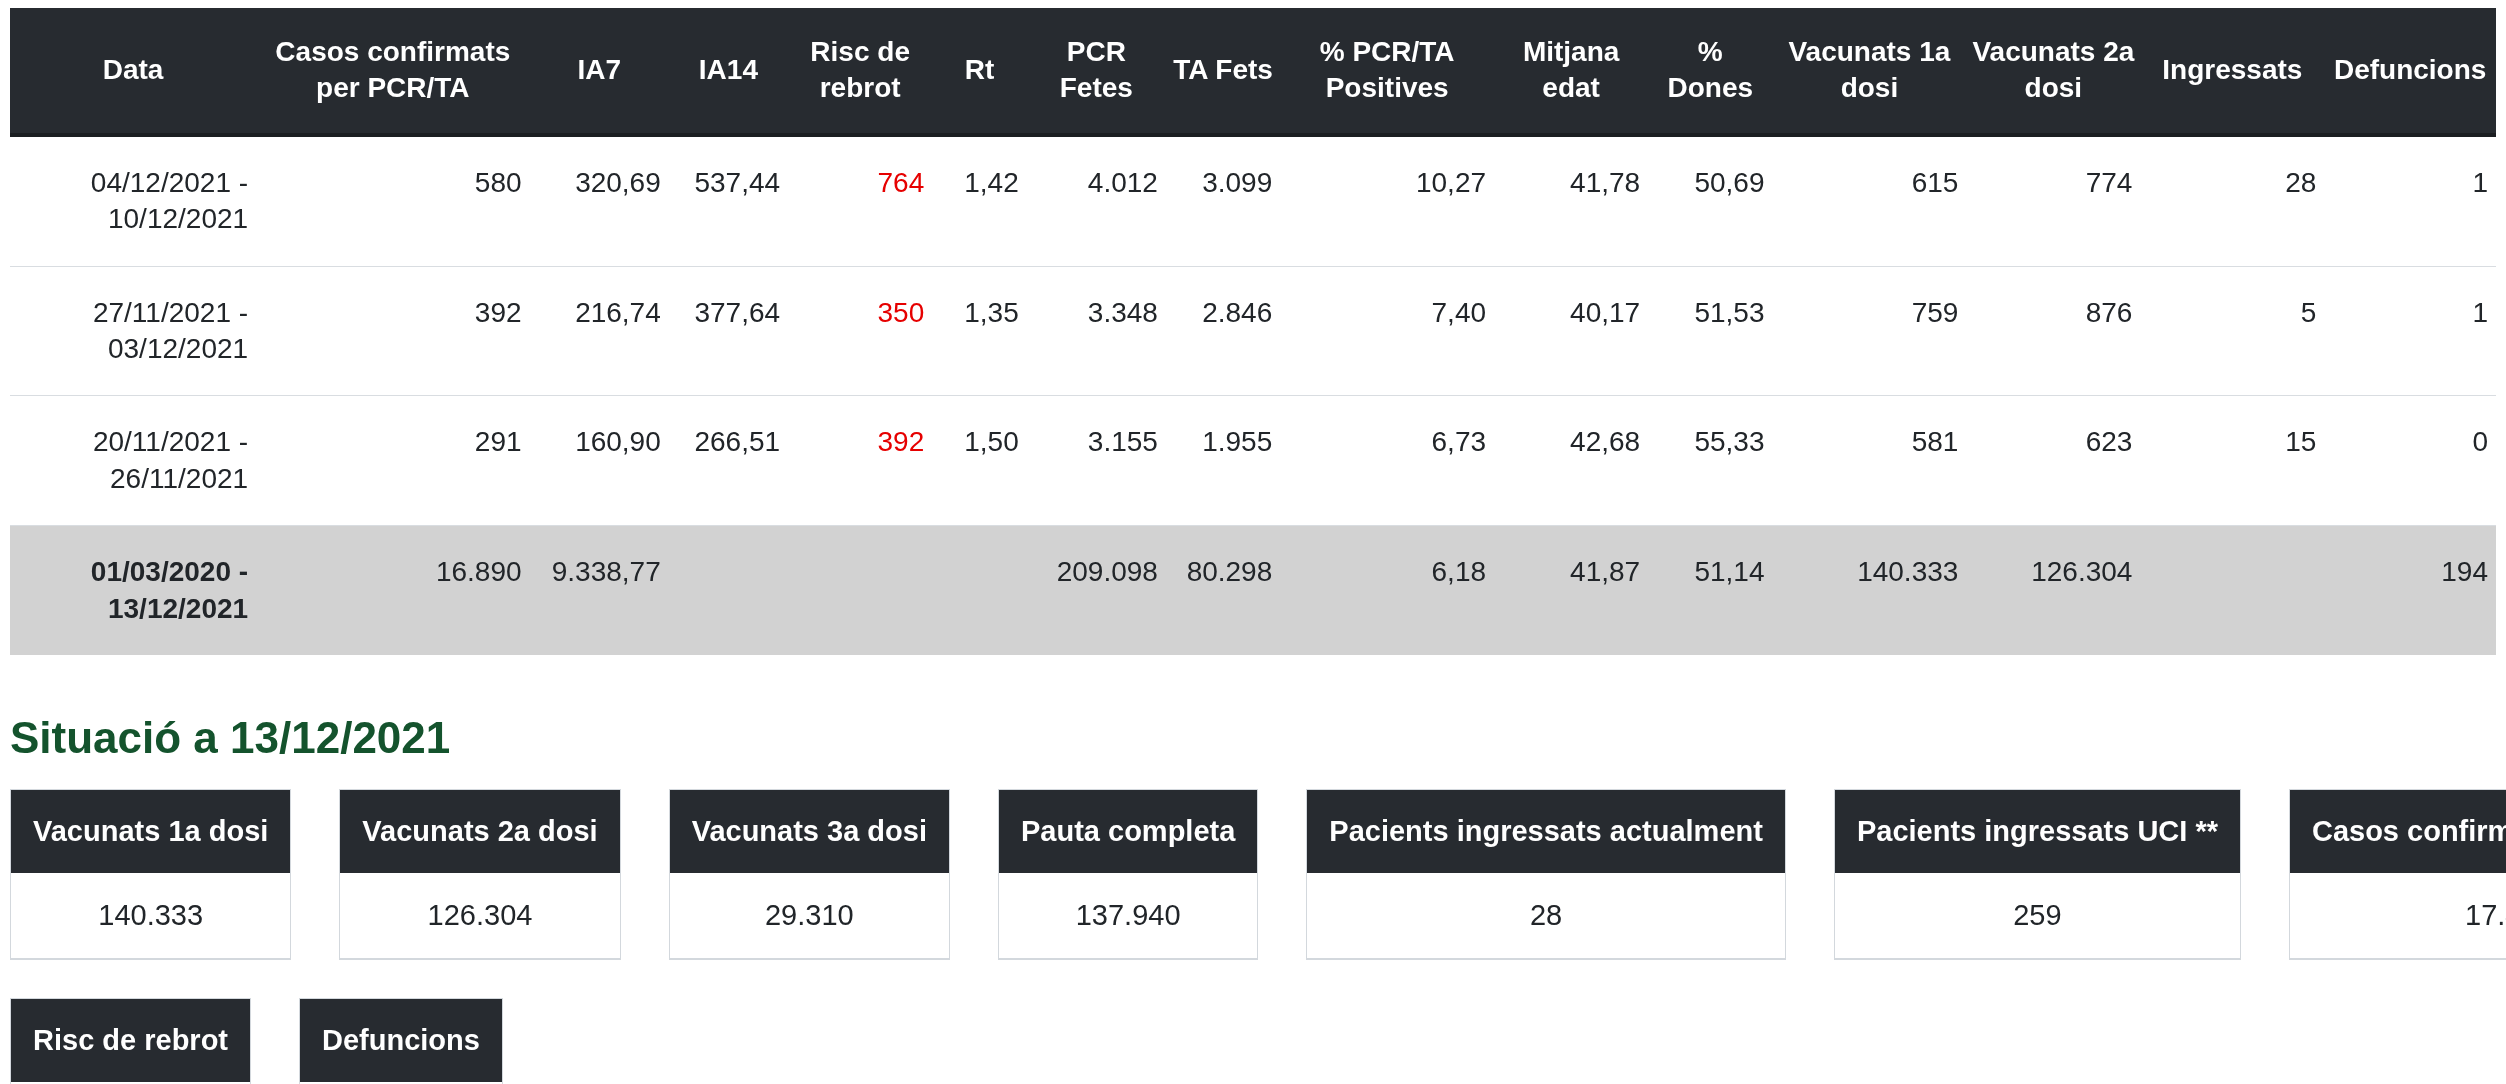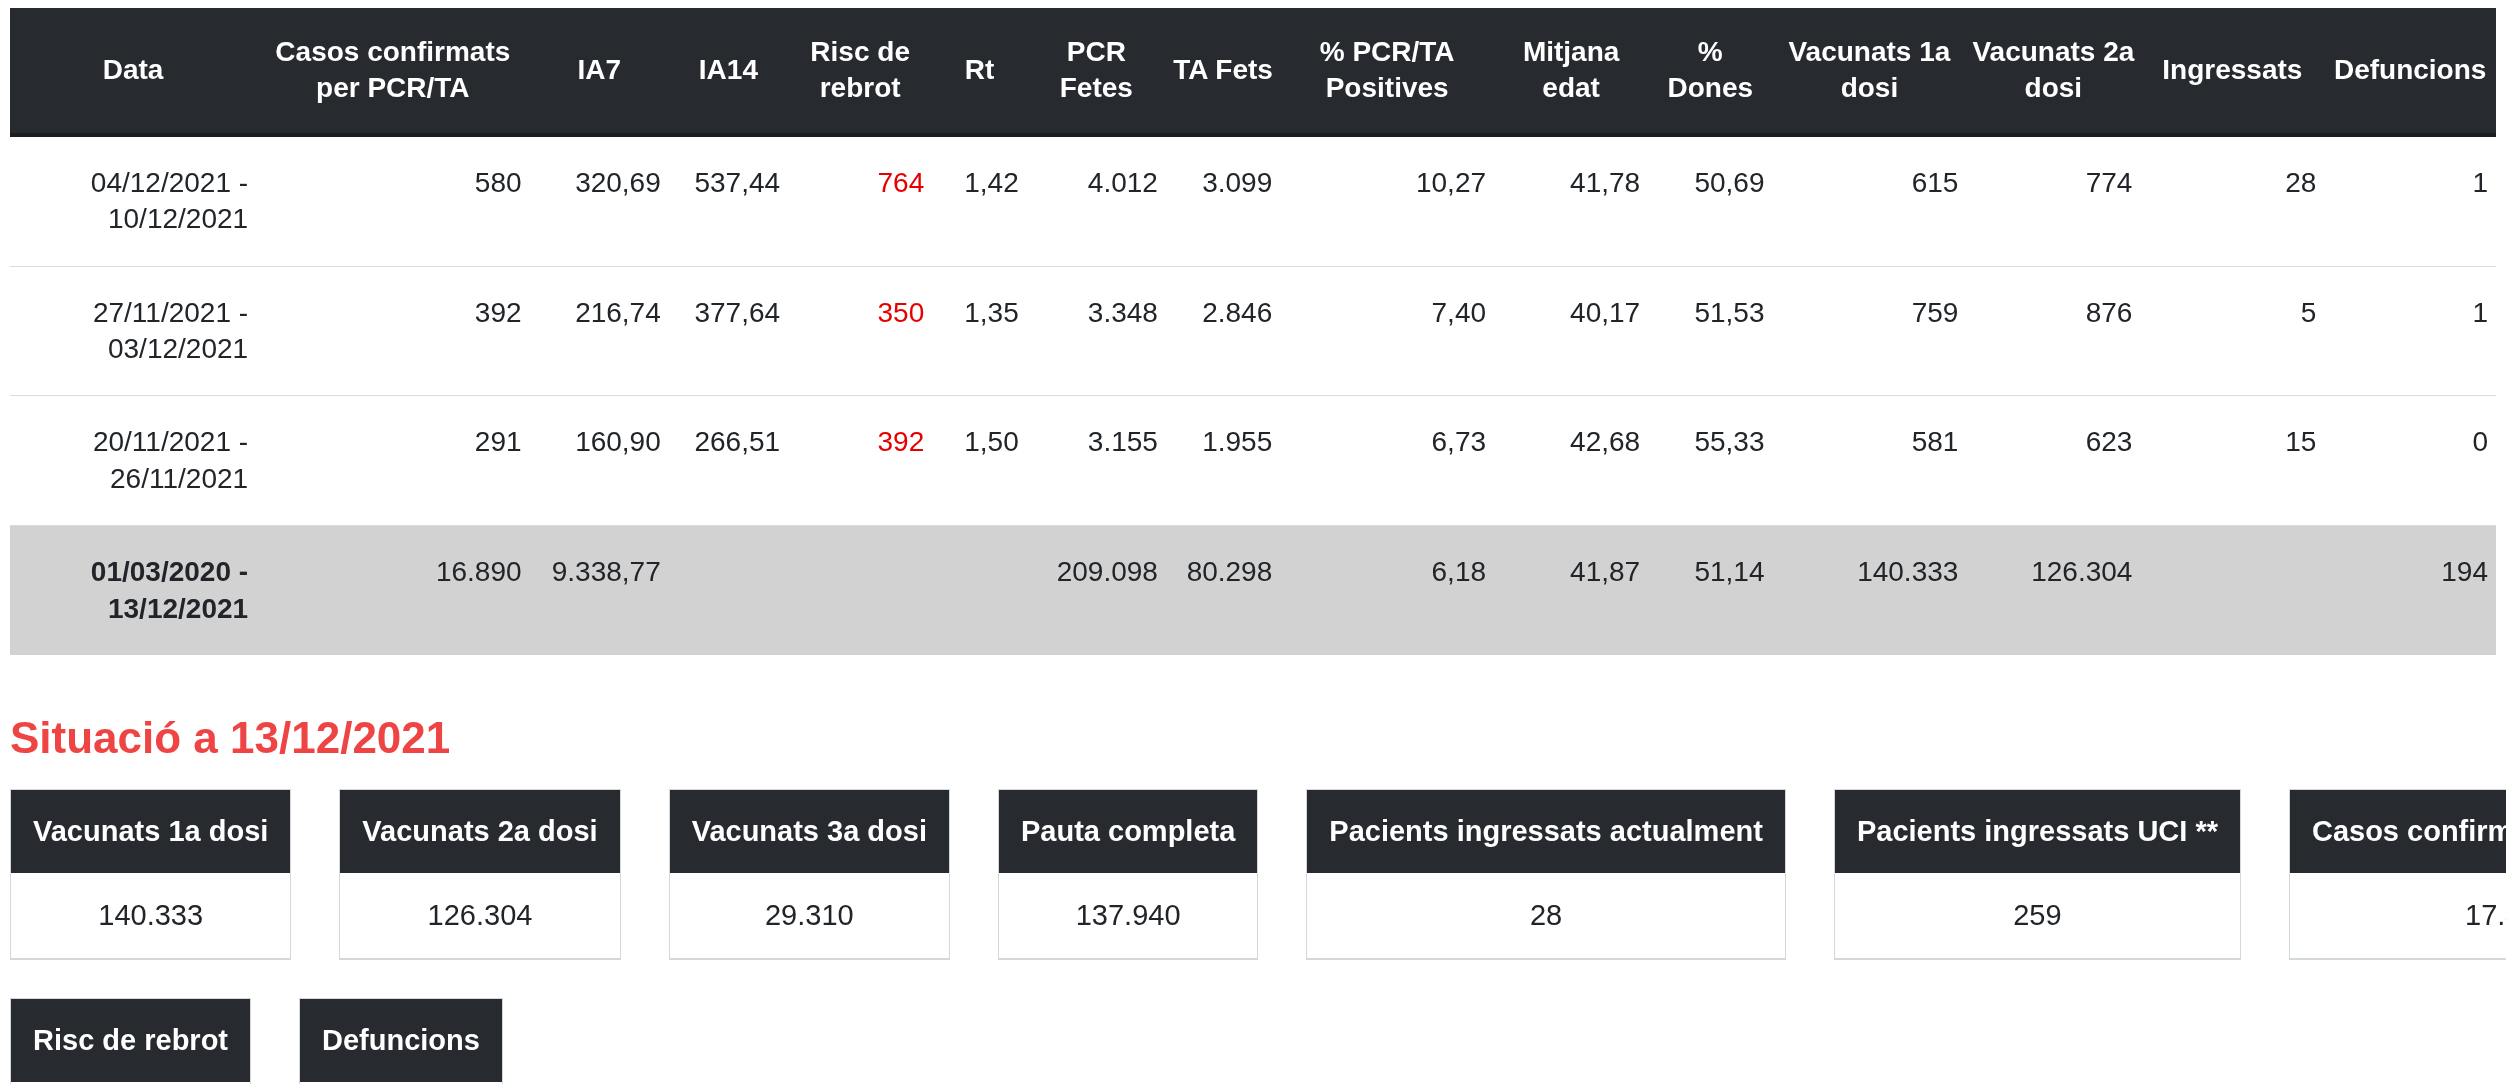--- a/index.html
+++ b/index.html
@@ -46,21 +46,21 @@
   }
   table.covid-table tr.data-row{background:#ffffff;}
   table.covid-table tr.totals-row{background:var(--totals-bg);}
   table.covid-table tr.totals-row td:first-child{font-weight:700;margin-top:7px;}
   .red-value{color:var(--accent-red);font-weight:400;}
 
   
   .section-title{
     font-size:44px;
     font-weight:700;
-    color:#ef4444;
+    color:#14532d;
     margin:58px 0 26px 0;
   }
   .cards-row{
     display:flex;
     flex-wrap:nowrap;
     gap:48px;
     align-items:flex-start;
   }
   .cards-row + .cards-row{margin-top:38px;}
   .stat-card{

